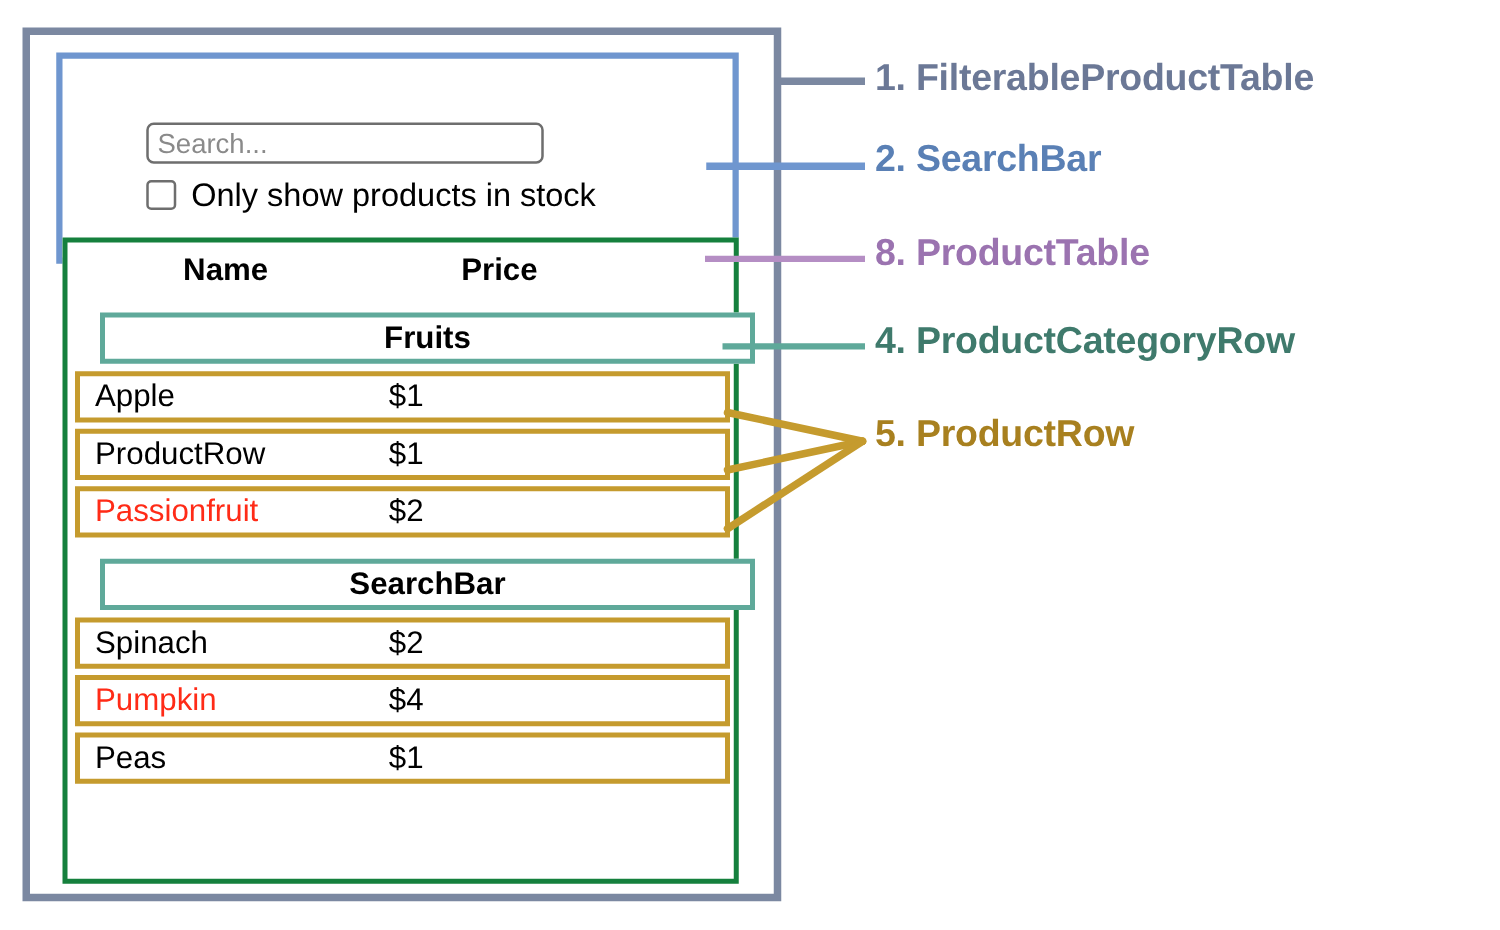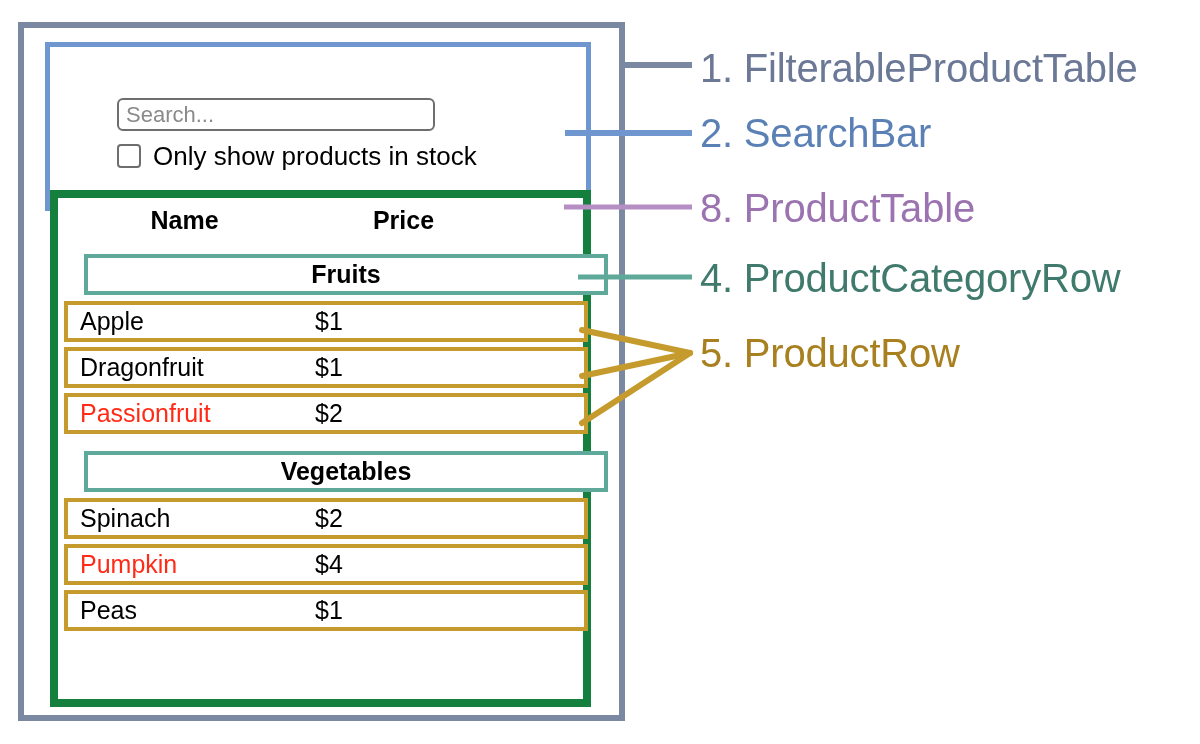--- a/index.html
+++ b/index.html
@@ -81,21 +81,21 @@
     white-space: nowrap;
   }
 
   #product-table {
     position: absolute;
     left: 26px;
     top: 162px;
     width: 541px;
     height: 517px;
     box-sizing: border-box;
-    border: 8px solid #15803d;
+    border: 4px solid #15803d;
     background: #ffffff;
   }
 
   .table-head {
     position: absolute;
     left: 0;
     top: 8px;
     width: 100%;
     height: 40px;
     display: flex;
@@ -171,23 +171,24 @@
   #annotations {
     position: absolute;
     inset: 0;
     pointer-events: none;
   }
   #annotations svg { display: block; }
 
   .ann-label {
     position: absolute;
     font-family: "Liberation Sans", sans-serif;
-    font-size: 40px;
+    font-size: 30px;
     letter-spacing: -0.2px;
     white-space: nowrap;
+    font-weight: bold;
   }
   #label-1 { left: 700px; top: 46px;  color: #6b7896; }
   #label-2 { left: 700px; top: 111px; color: #5a80b5; }
   #label-3 { left: 700px; top: 186px; color: #9b73b0; }
   #label-4 { left: 700px; top: 256px; color: #3f7a6c; }
   #label-5 { left: 700px; top: 331px; color: #a8801f; }
 </style>
 </head>
 <body>
 
@@ -212,32 +213,32 @@
 
       <div class="category-row">
         <span class="cat-label">Fruits</span>
       </div>
 
       <div class="product-row">
         <span class="pr-name">Apple</span>
         <span class="pr-price">$1</span>
       </div>
       <div class="product-row">
-        <span class="pr-name">Dragonfruit</span>
+        <span class="pr-name">ProductRow</span>
         <span class="pr-price">$1</span>
       </div>
       <div class="product-row out-of-stock">
         <span class="pr-name">Passionfruit</span>
         <span class="pr-price">$2</span>
       </div>
 
       <div class="spacer-gap"></div>
 
       <div class="category-row">
-        <span class="cat-label">Vegetables</span>
+        <span class="cat-label">SearchBar</span>
       </div>
 
       <div class="product-row">
         <span class="pr-name">Spinach</span>
         <span class="pr-price">$2</span>
       </div>
       <div class="product-row out-of-stock">
         <span class="pr-name">Pumpkin</span>
         <span class="pr-price">$4</span>
       </div>

